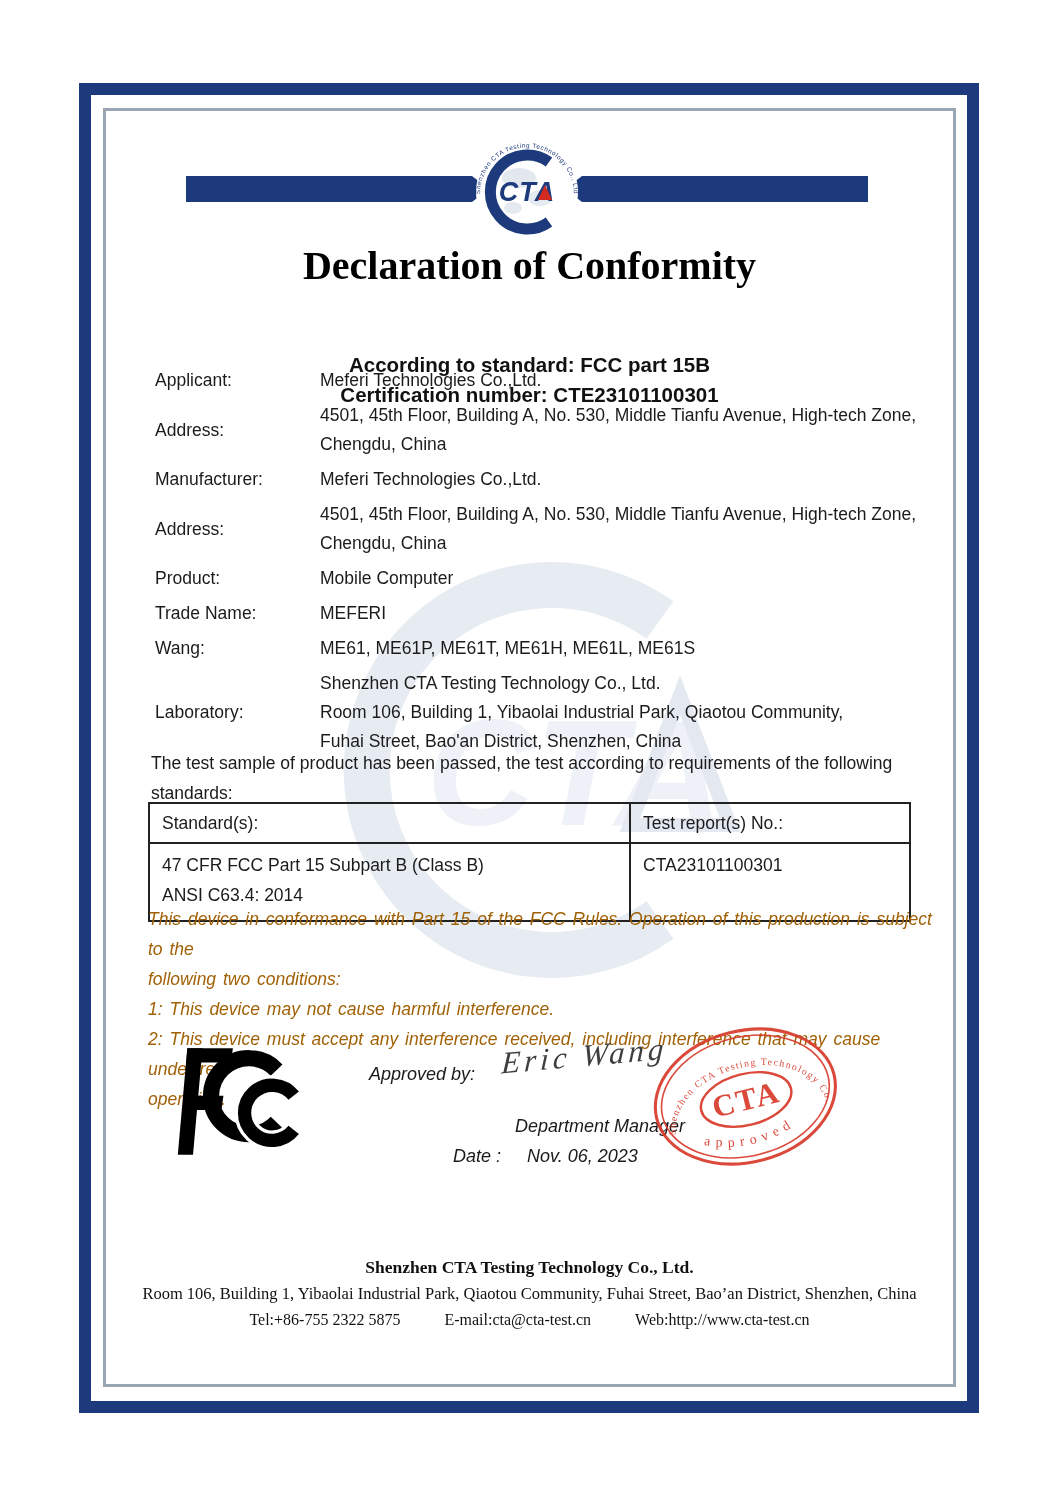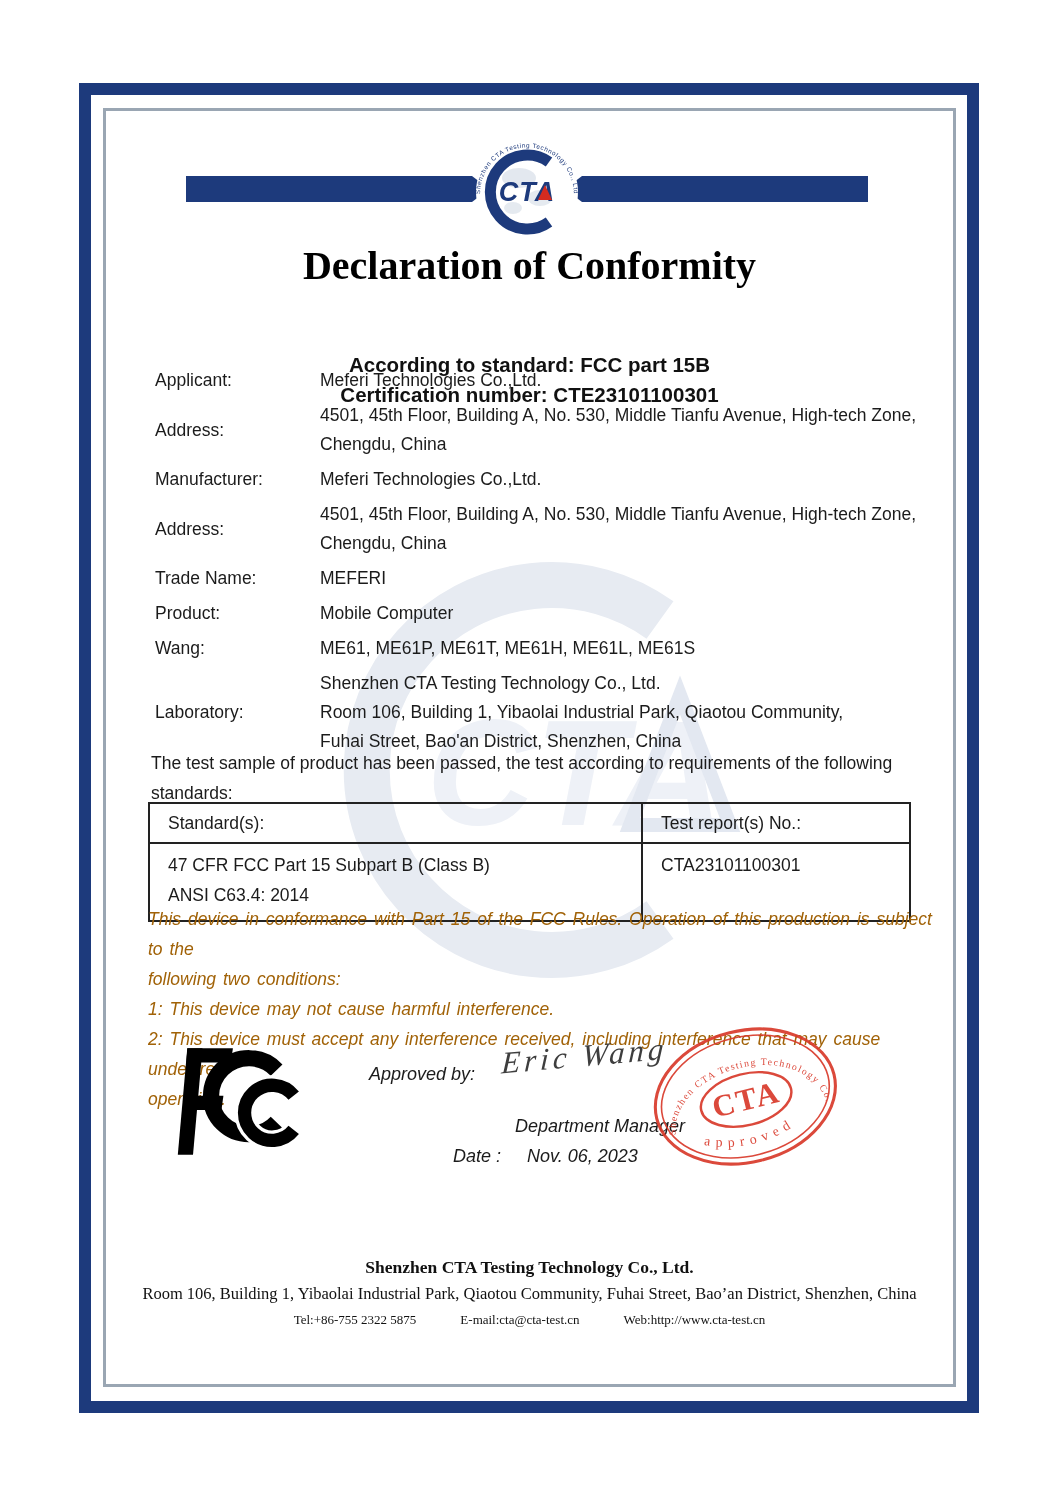--- a/index.html
+++ b/index.html
@@ -13,38 +13,38 @@
   .hdr-svg{left:0;top:0;width:853px;height:165px;}
   .doc-title{left:0;top:134px;width:853px;text-align:center;font-family:Liberation Serif, serif;
              font-weight:bold;font-size:40px;line-height:48px;color:#000;}
   .subtitle{left:0;top:201px;width:853px;text-align:center;font-weight:bold;font-size:20.5px;line-height:30px;color:#111;margin-top:41px;}
   .fields{left:0;top:258px;width:939px;padding-left:52px;box-sizing:border-box;}
   .frow{display:flex;align-items:center;margin-bottom:6px;}
   .flabel{width:165px;flex:0 0 165px;font-size:17.5px;line-height:29px;}
   .fvalue{flex:1;font-size:17.5px;line-height:29px;white-space:pre-line;padding-right:30px;}
   .intro{left:48px;top:640px;width:790px;font-size:17.5px;line-height:30px;white-space:pre-line;}
   .stdtable{left:45px;top:694px;width:763px;border-collapse:collapse;}
-  .stdtable td{border:2px solid #222;font-size:17.5px;padding:6px 18px;vertical-align:top;white-space:pre-line;background:transparent;}
+  .stdtable td{border:2px solid #222;font-size:17.5px;padding:6px 12px;vertical-align:top;white-space:pre-line;background:transparent;}
   .stdtable .hrow td{height:26px;vertical-align:middle;}
   .stdtable .brow td{height:78px;line-height:30px;box-sizing:border-box;margin-top:28px;}
   .c1{width:455px;}
   .stmts{left:45px;top:796px;width:786px;font-style:italic;font-size:17.5px;line-height:30px;color:#a16207;}
   .stmts p{margin:0 0 0 0;white-space:pre-line;word-spacing:2px;}
   .fcc-svg{left:52px;top:932px;width:152px;height:120px;}
   .approved-by{left:266px;top:956px;font-style:italic;font-size:18px;}
   .signature{left:398px;top:926px;width:260px;font-family:"Liberation Serif",serif;font-style:italic;
              font-size:31px;color:#2a2a2a;letter-spacing:4px;transform:rotate(-5deg) skewX(-8deg);opacity:.9;}
   .dept{left:412px;top:1008px;font-style:italic;font-size:18px;}
   .daterow{left:350px;top:1038px;font-style:italic;font-size:18px;}
   .daterow .dval{margin-left:26px;}
   .stamp{left:545px;top:914px;width:195px;height:150px;transform:rotate(-14deg);opacity:.92;}
   .footer{left:0;top:1146px;width:853px;text-align:center;font-family:"Liberation Serif",serif;color:#111;}
   .f-company{font-weight:bold;font-size:17.5px;line-height:27px;}
   .f-address{font-size:16.5px;line-height:26px;}
-  .f-contact{font-size:13px;line-height:26px;}
+  .f-contact{font-size:16px;line-height:26px;}
   .f-contact span{margin:0 22px;}
 </style>
 </head>
 <body>
 
 <div class="page">
 
   <svg class="abs watermark" viewBox="0 0 490 490" aria-hidden="true">
     <path d="M 330 95 A 185 185 0 1 0 330 395" fill="none" stroke="#e7ebf2" stroke-width="46"></path>
     <text x="245" y="300" text-anchor="middle" font-family="Liberation Sans, sans-serif" font-style="italic" font-weight="bold" font-size="150" fill="#eef1f7">CTA</text>
@@ -95,26 +95,26 @@
       <div class="frow">
         <div class="flabel">Manufacturer:</div>
         <div class="fvalue">Meferi Technologies Co.,Ltd.</div>
       </div>
       <div class="frow">
         <div class="flabel">Address:</div>
         <div class="fvalue">4501, 45th Floor, Building A, No. 530, Middle Tianfu Avenue, High-tech Zone,
 Chengdu, China</div>
       </div>
       <div class="frow">
+        <div class="flabel">Product:</div>
+        <div class="fvalue">Mobile Computer</div>
+      </div>
+      <div class="frow">
         <div class="flabel">Trade Name:</div>
         <div class="fvalue">MEFERI</div>
-      </div>
-      <div class="frow">
-        <div class="flabel">Product:</div>
-        <div class="fvalue">Mobile Computer</div>
       </div>
       <div class="frow">
         <div class="flabel">Wang:</div>
         <div class="fvalue">ME61, ME61P, ME61T, ME61H, ME61L, ME61S</div>
       </div>
       <div class="frow">
         <div class="flabel">Laboratory:</div>
         <div class="fvalue">Shenzhen CTA Testing Technology Co., Ltd.
 Room 106, Building 1, Yibaolai Industrial Park, Qiaotou Community,
 Fuhai Street, Bao'an District, Shenzhen, China</div>

